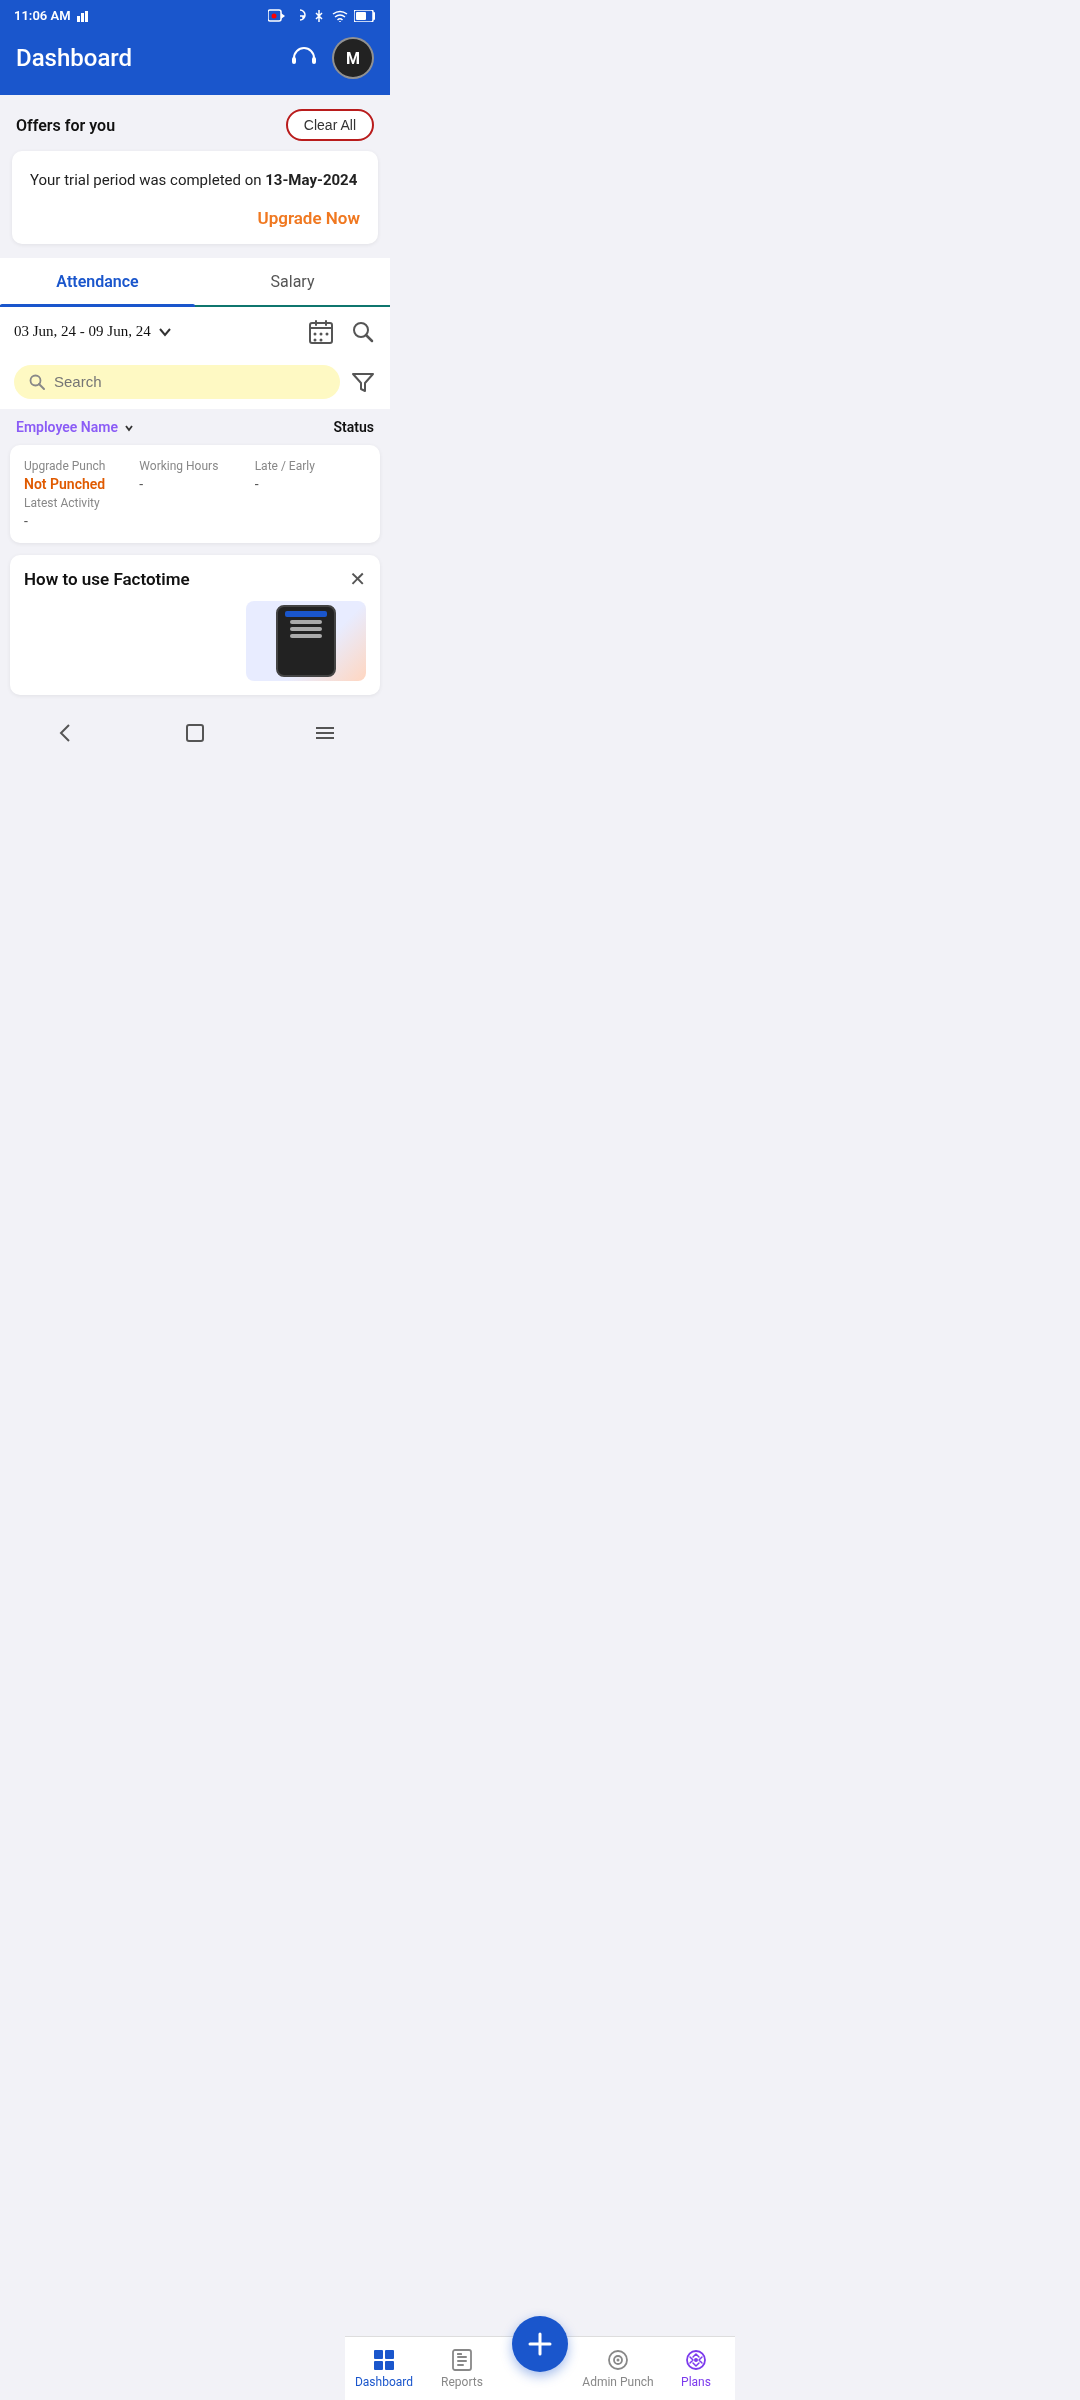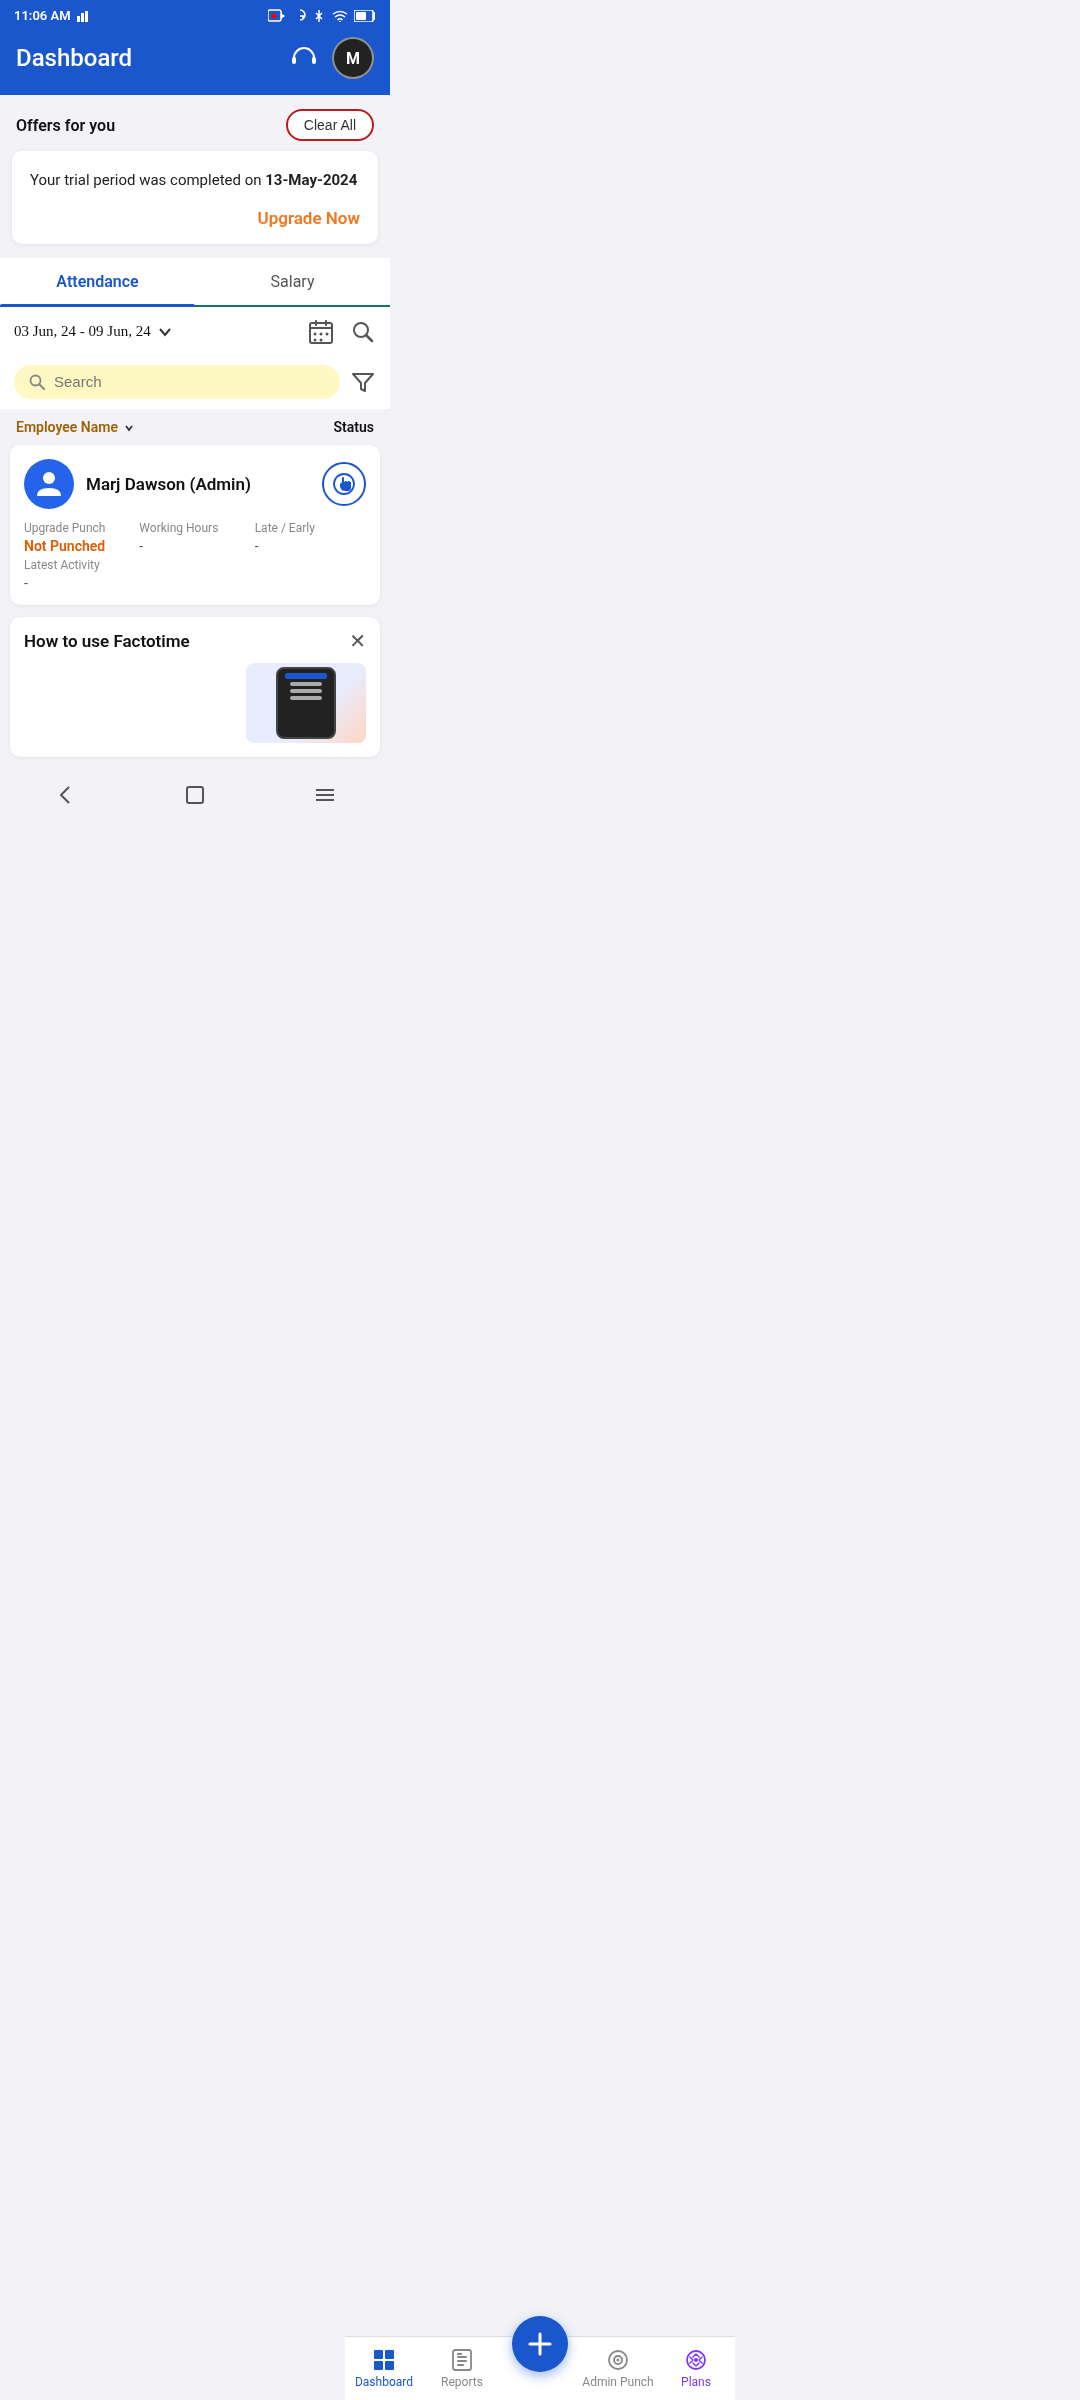--- a/index.html
+++ b/index.html
@@ -159,21 +159,21 @@
     }
 
     
     .table-header {
       background: #f2f2f7;
       padding: 10px 16px;
       display: flex;
       justify-content: space-between;
       align-items: center;
     }
-    .col-name { font-size: 14px; font-weight: 600; color: #a16207; display: flex; align-items: flex-end; gap: 4px; }
+    .col-name { font-size: 14px; font-weight: 600; color: #8b5cf6; display: flex; align-items: flex-end; gap: 4px; }
     .col-status { font-size: 14px; font-weight: 600; color: #111; }
 
     
     .employee-card {
       background: white;
       border-radius: 10px;
       margin: 0 10px 12px;
       padding: 14px 14px 14px;
       box-shadow: 0 1px 4px rgba(0,0,0,0.07);
     }
@@ -429,35 +429,20 @@
     <div class="col-name">
       <span>Employee Name</span>
       <svg width="14" height="14" viewBox="0 0 14 14">
         <path d="M4 5 L7 9 L10 5" fill="none" stroke="#333" stroke-width="1.8"></path>
       </svg>
     </div>
     <span class="col-status">Status</span>
   </div>
 
   <div class="employee-card">
-    <div class="emp-row1">
-      <div class="emp-avatar">
-        <svg width="32" height="32" viewBox="0 0 32 32">
-          <circle cx="16" cy="10" r="6" fill="white"></circle>
-          <path d="M4 28 Q4 20 16 20 Q28 20 28 28" fill="white"></path>
-        </svg>
-      </div>
-      <span class="emp-name">Marj Dawson (Admin)</span>
-      <div class="punch-btn">
-        <svg width="24" height="24" viewBox="0 0 24 24">
-          <circle cx="12" cy="12" r="10" fill="none" stroke="#1a56cc" stroke-width="1.8"></circle>
-          <path d="M8 12 L10 10 L10 8 L10 6 Q10 5 11 5 Q12 5 12 6 L12 10 Q13 9 14 9 Q15 9 15 10 Q16 9 17 9 Q18 9 18 10 Q18 9.5 19 10 Q19 11 19 12 L19 16 Q19 18 17 19 L13 19 Q10 19 9 17 L8 15 Z" fill="#1a56cc"></path>
-        </svg>
-      </div>
-    </div>
 
     <div class="emp-details">
       <div class="detail-item">
         <span class="detail-label">Upgrade Punch</span>
         <span class="detail-value not-punched">Not Punched</span>
       </div>
       <div class="detail-item">
         <span class="detail-label">Working Hours</span>
         <span class="detail-value dash">-</span>
       </div>

